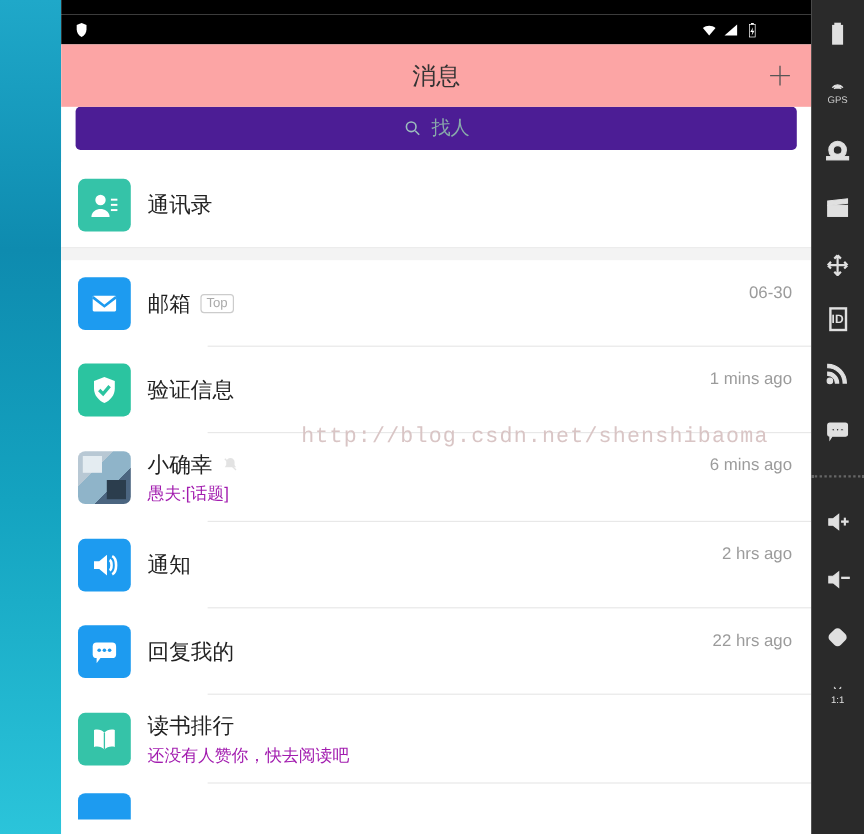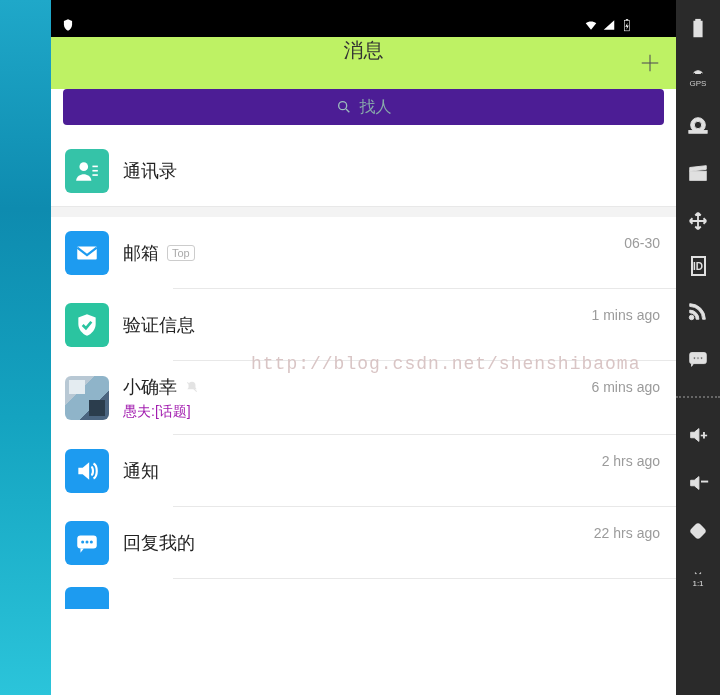--- a/index.html
+++ b/index.html
@@ -22,22 +22,22 @@
   }
   .status-bar {
     height: 25px; background: #000; color:#fff;
     display:flex; align-items:center; justify-content:flex-end;
     padding: 0 10px; font-size: 14px; gap:4px;
   }
   .status-bar .left { margin-right:auto; display:flex; gap:6px;}
   .status-icon { width:14px; height:14px; display:inline-flex; align-items:center; justify-content:center;}
   .status-time { font-weight:500; letter-spacing:0.5px;margin-top:43px;}
   .header {
-    height: 52px; display:flex; align-items:flex-start; justify-content:center;
-    position:relative; background:#bef264;font-family:Liberation Mono, monospace;
+    height: 52px; display:flex; align-items:center; justify-content:center;
+    position:relative; background:#fca5a5;font-family:Liberation Mono, monospace;
   }
   .header-title { font-size: 20px; color:#333; font-weight:400;}
   .add-btn {
     position:absolute; right:12px; top:50%; transform:translateY(-50%);
     width:28px; height:28px; display:flex; align-items:center; justify-content:center;
   }
   .add-svg { width:22px; height:22px; stroke:#555; stroke-width:1.2;}
   .search-wrap { padding: 0 12px 10px;}
   .search-box {
     height: 36px; background:#4c1d95; border-radius:4px;
@@ -261,20 +261,34 @@
           </svg>
       </div>
       <div class="row-body">
         <div class="title-line">
             <span class="row-title">回复我的</span>
           </div>
       </div>
       <span class="time">22 hrs ago</span>
     </div>
 
+    <div class="row">
+      <div class="avatar av-teal">
+        <svg viewBox="0 0 24 24">
+            <path d="M4 5c3-1 6 0 8 2 2-2 5-3 8-2v13c-3-1-6 0-8 2-2-2-5-3-8-2V5z"></path>
+            <line x1="12" y1="7" x2="12" y2="20" stroke="#35c3a8" stroke-width="1"></line>
+          </svg>
+      </div>
+      <div class="row-body">
+        <div class="title-line">
+            <span class="row-title">读书排行</span>
+          </div>
+        <div class="sub">还没有人赞你，快去阅读吧</div>
+      </div>
+    </div>
 
     <div class="partial-row">
       <div class="avatar av-blue" style="height:22px;border-radius:6px 6px 0 0;"></div>
     </div>
 
   </div>
 
   <div class="watermark">http://blog.csdn.net/shenshibaoma</div>
 </div>
 

